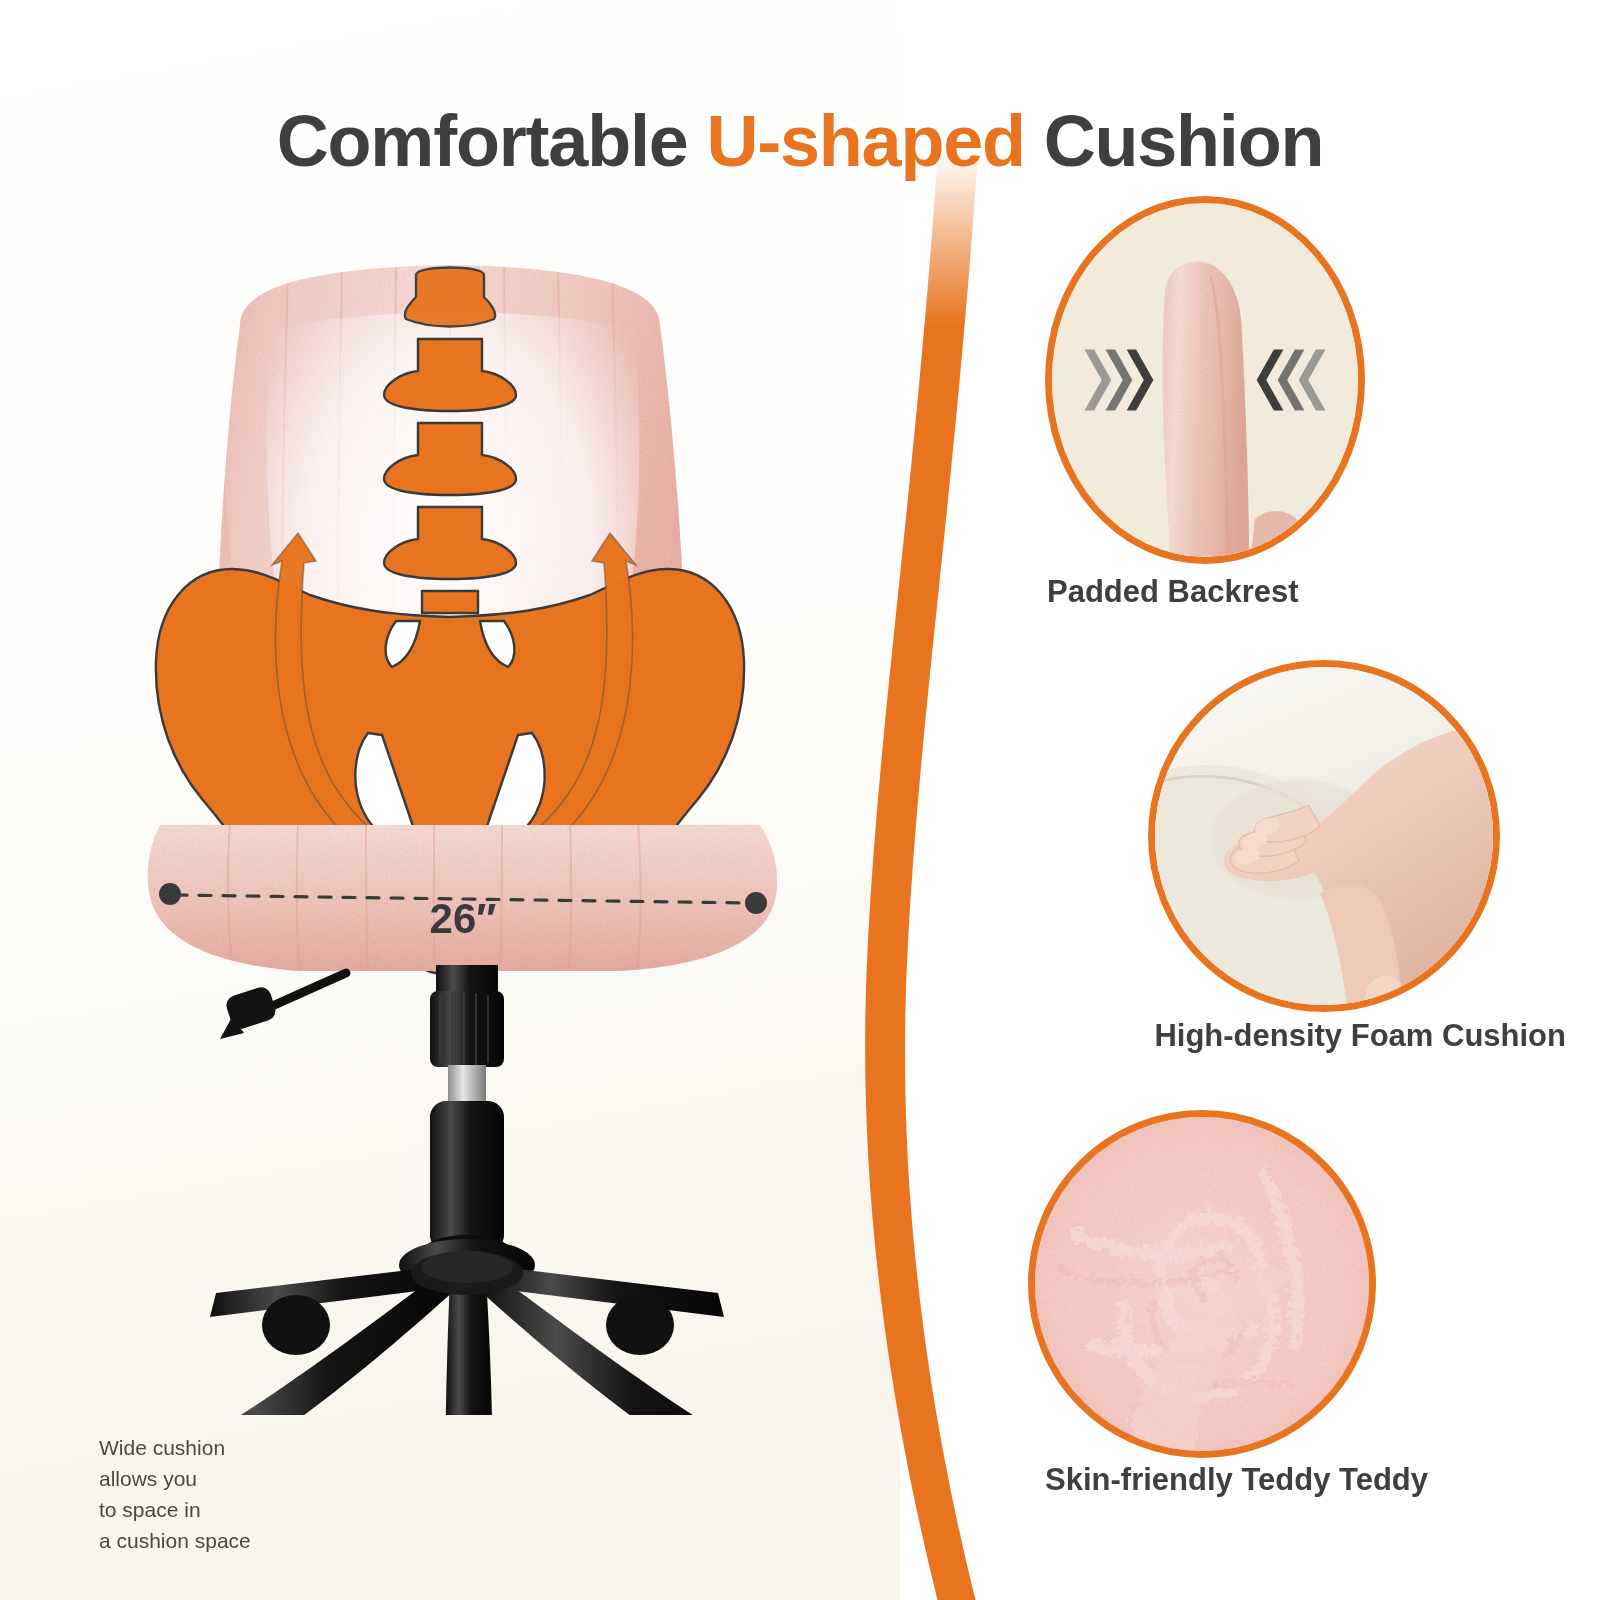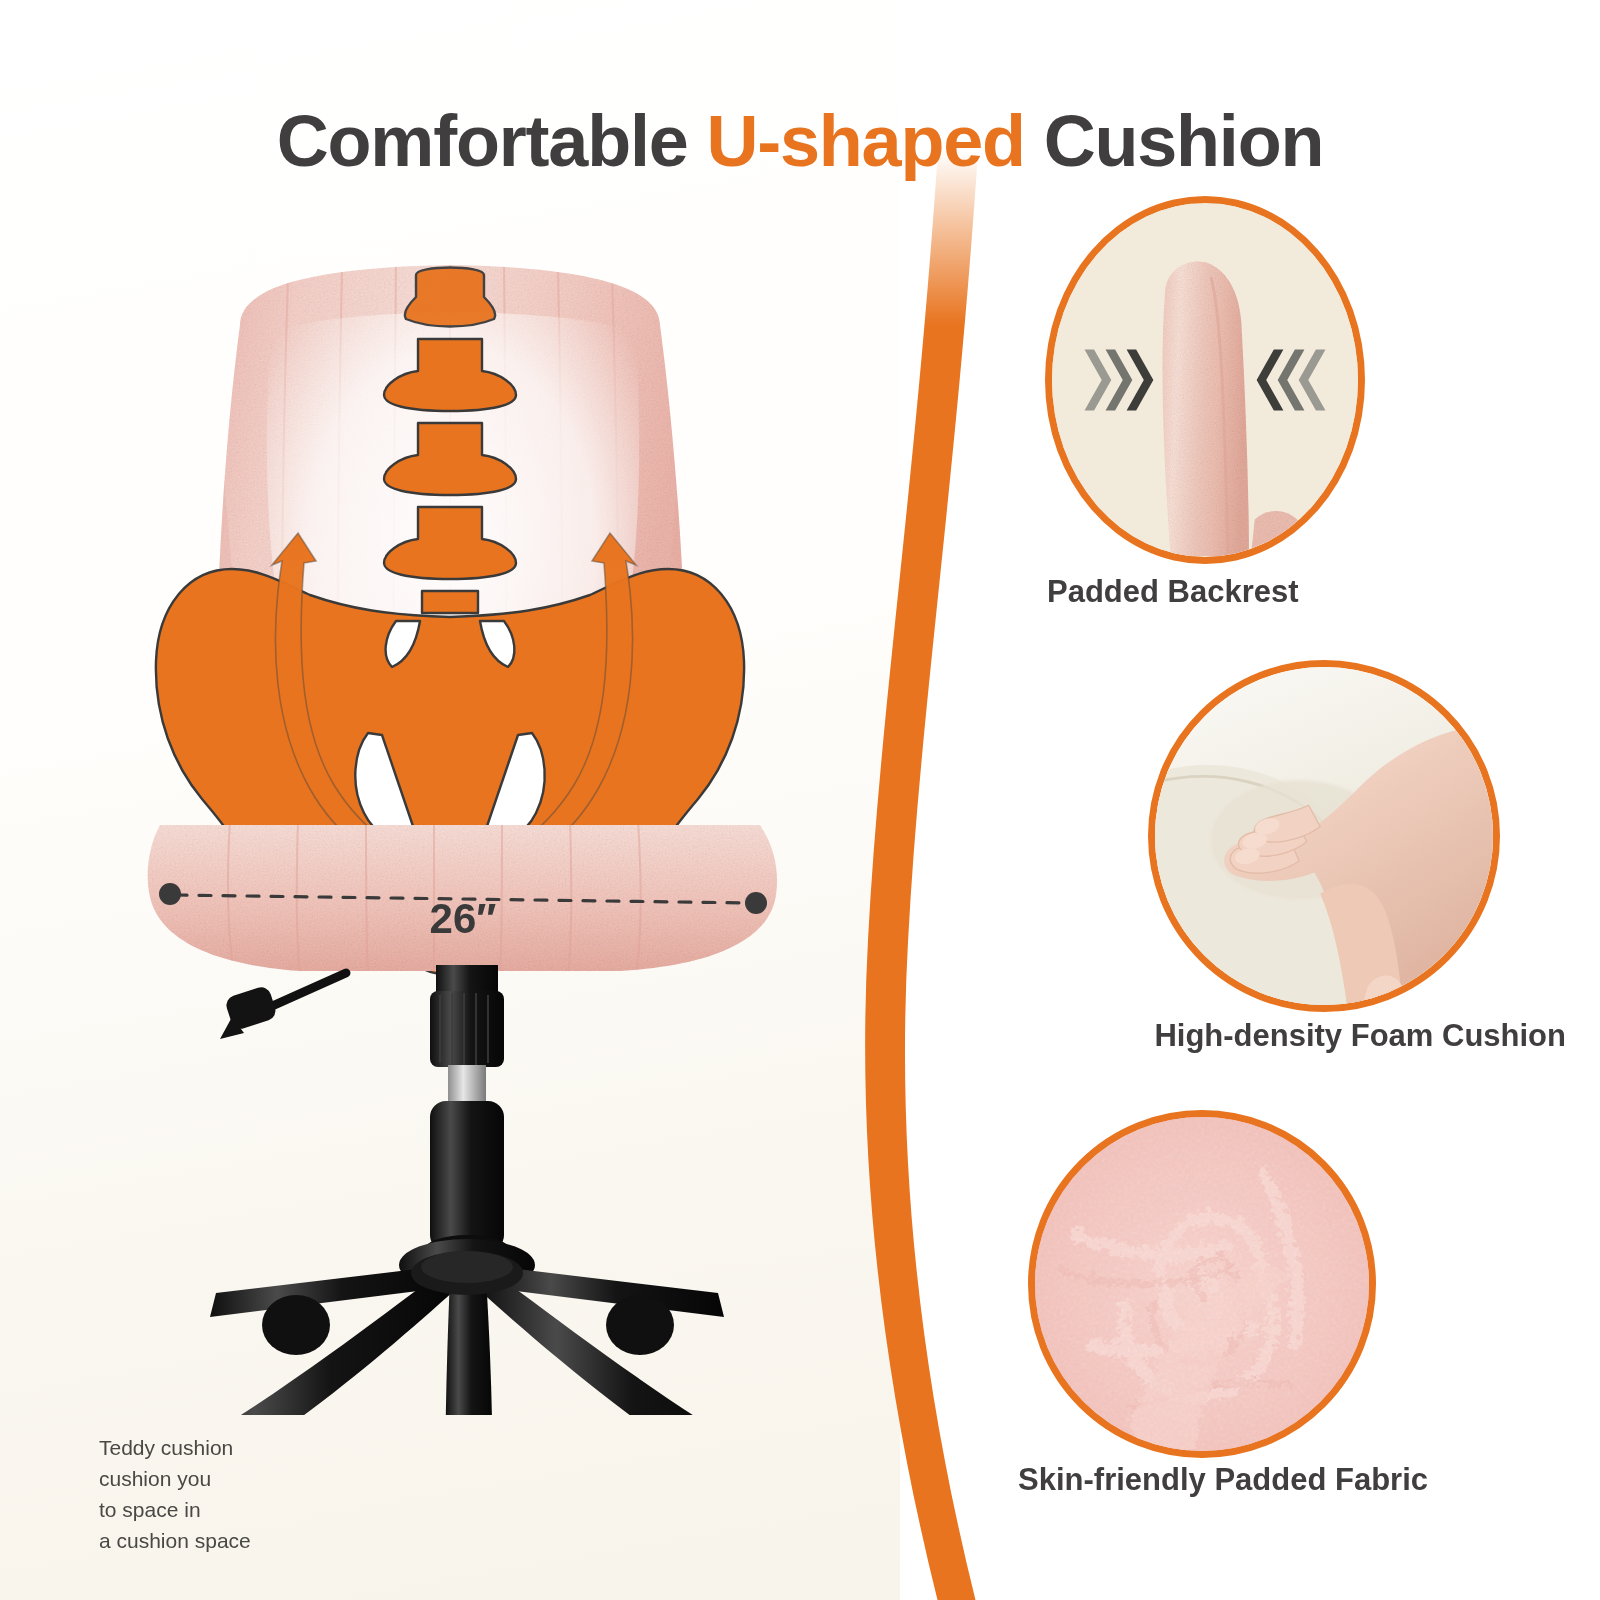--- a/index.html
+++ b/index.html
@@ -303,22 +303,22 @@
       <g>
         <ellipse cx="176" cy="1060" rx="34" ry="30" fill="#101010"></ellipse>
       </g>
       <g>
         <ellipse cx="520" cy="1060" rx="34" ry="30" fill="#101010"></ellipse>
       </g>
     </g>
   </svg>
 
   <div class="caption">
-    <div>Teddy cushion</div>
-    <div>cushion you</div>
+    <div>Wide cushion</div>
+    <div>allows you</div>
     <div>to space in</div>
     <div>a cushion space</div>
   </div>
 
   <div class="feature" id="feat1">
     <div class="circ">
       <svg viewBox="0 0 320 368" width="100%" height="100%">
         <defs>
           <linearGradient id="bolster" x1="0" y1="0" x2="1" y2="0.15">
             <stop offset="0%" stop-color="#F5CDC0"></stop>
@@ -456,16 +456,16 @@
             <path d="M96,300 C 150,282 210,268 262,276"></path>
           </g>
         </g>
 
         <path d="M96,318 C 116,266 142,216 178,186 C 206,162 236,152 268,158
                  C 248,176 224,198 206,224 C 186,254 170,296 162,348 L 104,348 Z" fill="#F7D3CD" opacity="0.75" filter="url(#curl)"></path>
 
         <rect width="348" height="348" fill="#F3C6C0" opacity="0.55" filter="url(#loops)"></rect>
       </svg>
     </div>
-    <div class="flabel">Skin-friendly Padded Fabric</div>
+    <div class="flabel">Skin-friendly Teddy Teddy</div>
   </div>
 
 </div>
 
 </body></html>

